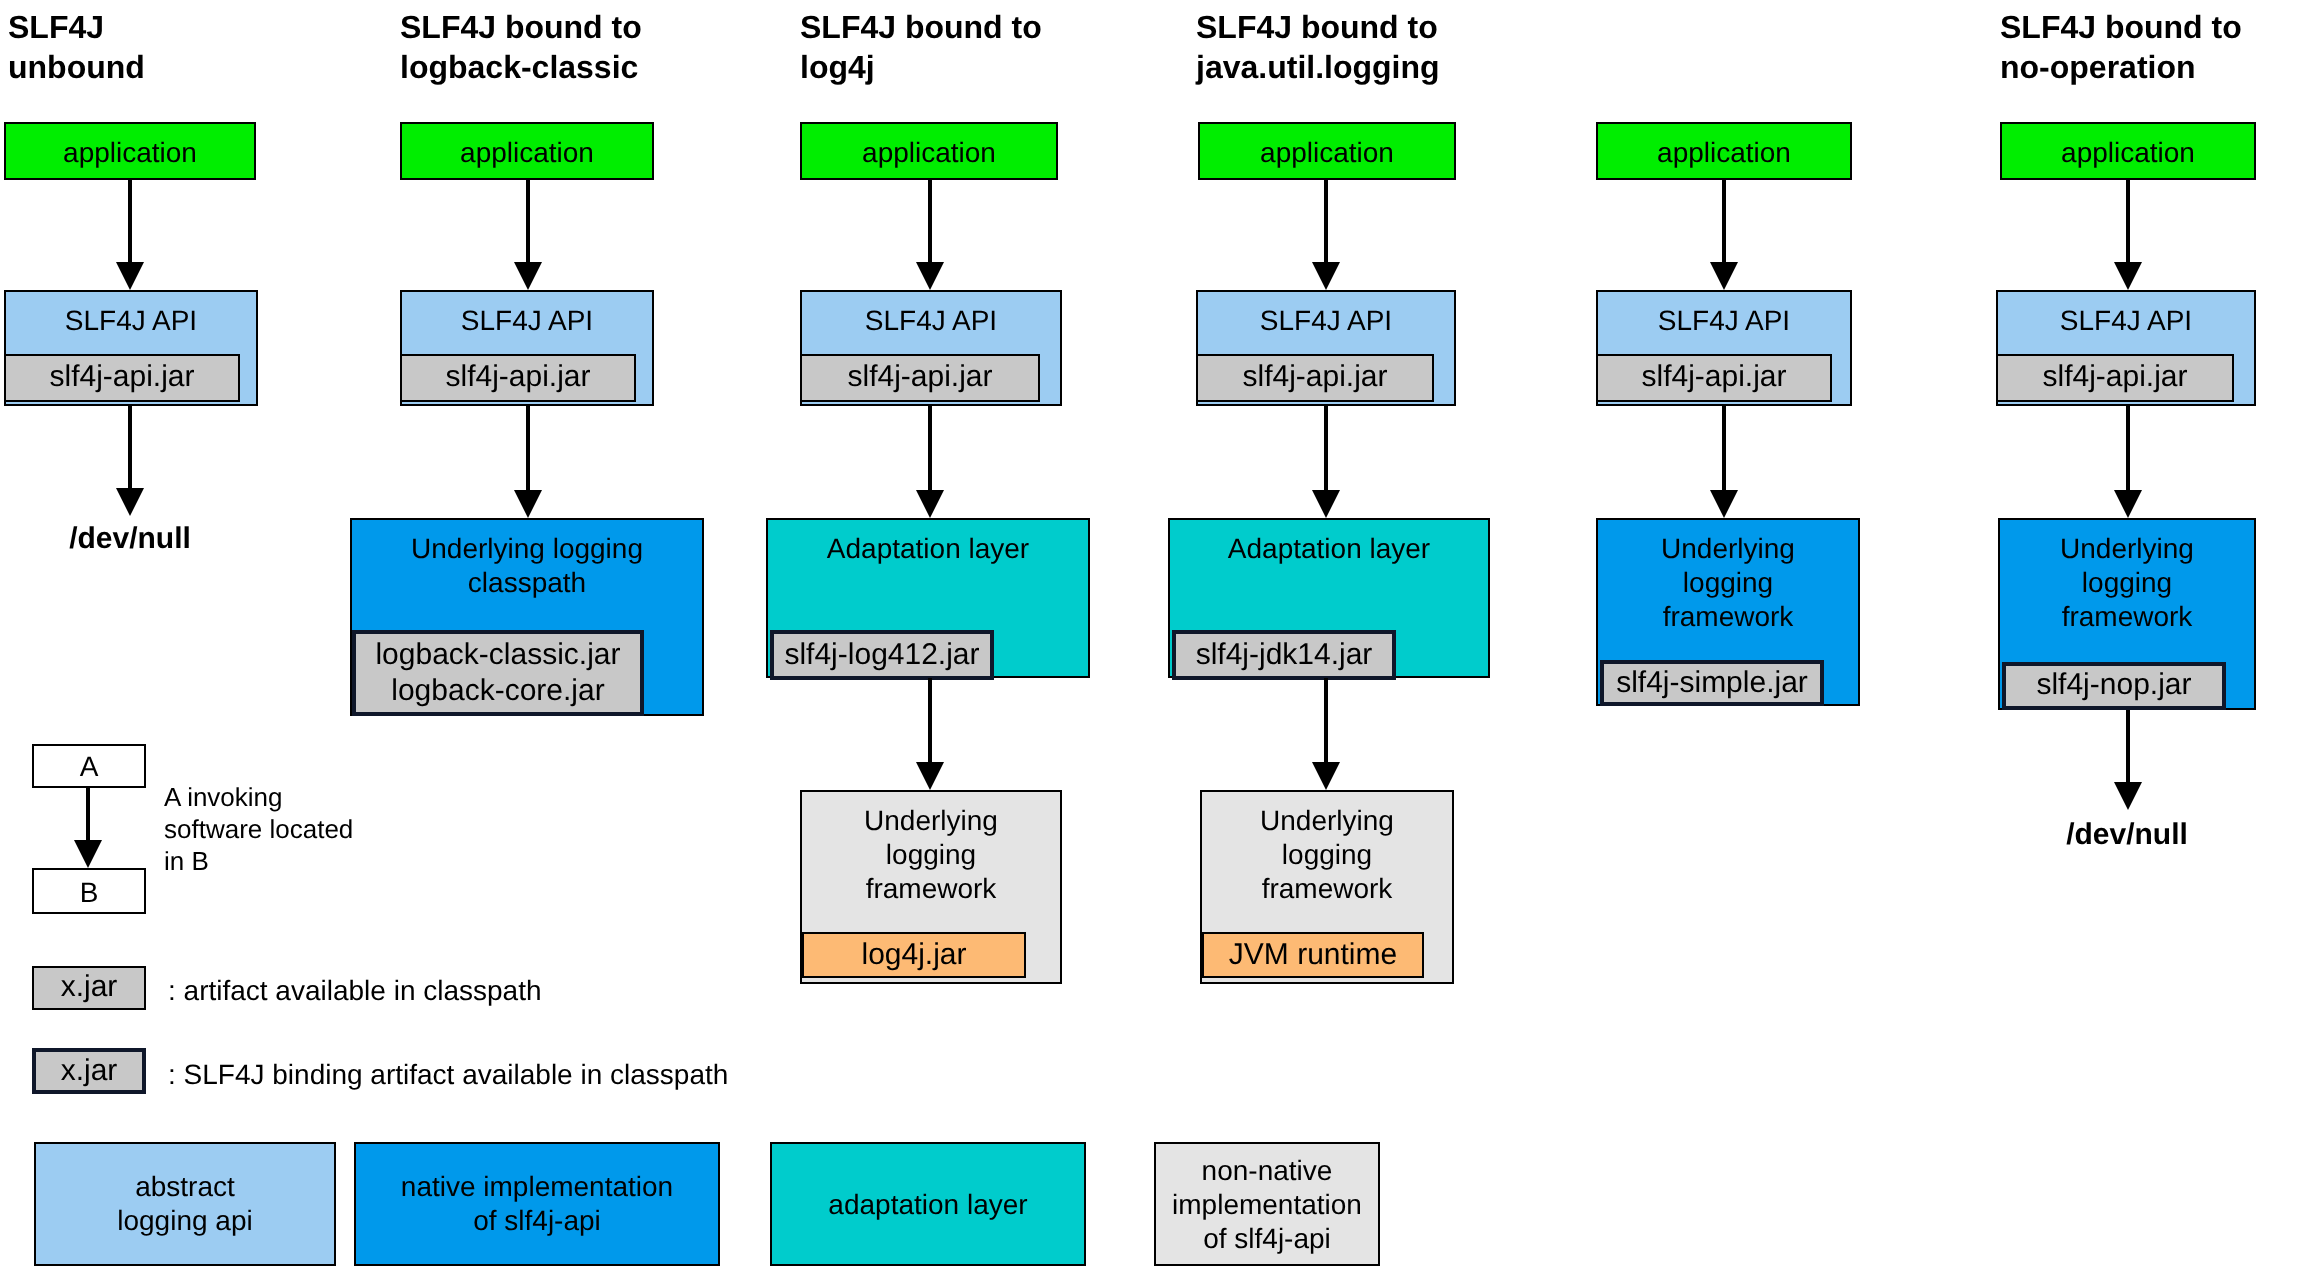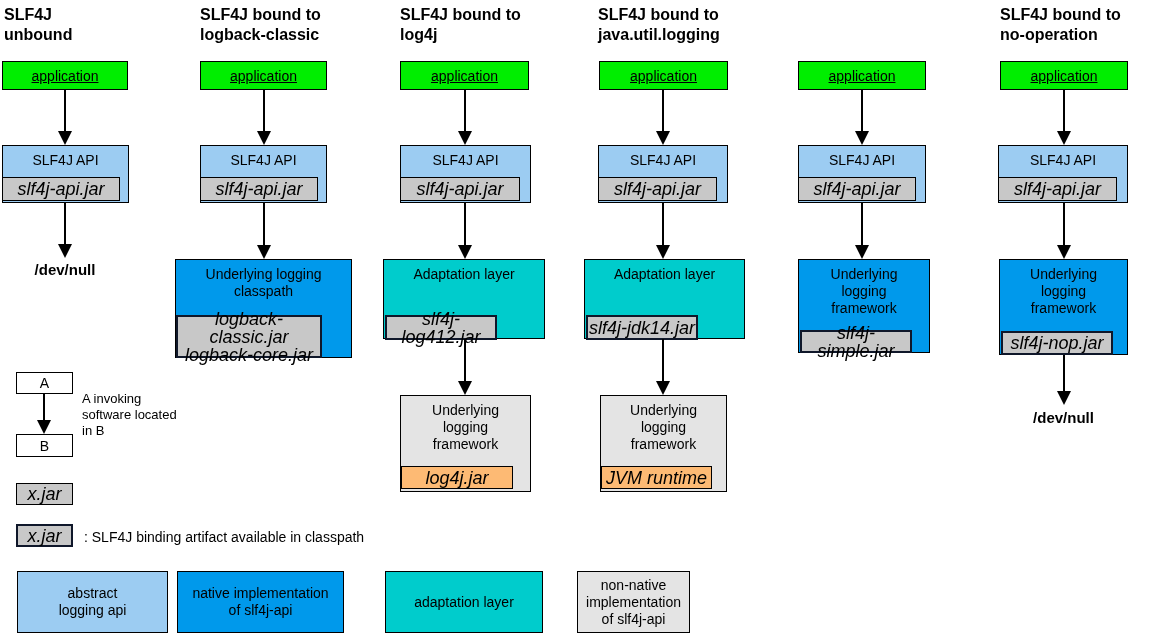--- a/index.html
+++ b/index.html
@@ -2,30 +2,30 @@
 <html><head>
 <meta charset="utf-8">
 <style>
   html,body { margin:0; padding:0; background:#fff; }
   #canvas {
     position:relative; width:1152px; height:636px; background:#fff;
     font-family:"Liberation Sans", sans-serif; color:#000; overflow:hidden;
   }
   .title { position:absolute; font-weight:bold; font-size:16px; line-height:20px; white-space:pre-line; }
   .box { position:absolute; box-sizing:border-box; border:1px solid #000; font-size:14px; text-align:center; }
-  .app  { background:#00ee00; display:flex; align-items:center; justify-content:center;text-decoration:underline; }
+  .app  { background:#00ee00; display:flex; align-items:center; justify-content:center; }
   .apibox { background:#9cccf2; }
   .bluefw { background:#0099eb; }
   .teal { background:#00cccc; }
   .grayfw { background:#e4e4e4; }
   .whitebox { background:#ffffff; display:flex; align-items:center; justify-content:center; }
   .box-label { padding-top:6px; white-space:pre-line; line-height:17px; }
   .jar {
     position:absolute; box-sizing:border-box; background:#c8c8c8; border:1px solid #000;
-    font-style:italic; font-size:18px; display:flex; align-items:center; justify-content:center;
+    font-size:15px; display:flex; align-items:center; justify-content:center;
     white-space:pre-line; line-height:18px;
   }
   .jar.binding { border:2px solid #0f172a; }
   .grayfw .jar { background:#fdba74; }
   .arrow { position:absolute; width:14px; }
   .arrow .stem { position:absolute; left:6px; top:0; bottom:11px; width:2px; background:#000; }
   .arrow .head { position:absolute; bottom:0; left:0; width:0; height:0;
                  border-left:7px solid transparent; border-right:7px solid transparent;
                  border-top:14px solid #000; }
   .sink { position:absolute; font-weight:bold; font-size:15px; text-align:center; }
@@ -234,31 +234,32 @@
   <div class="box whitebox" style="left:16px; top:434px; width:57px; height:23px;">
     <span>B</span>
   </div>
   <div class="cap" style="left:82px; top:391px;">A invoking
 software located
 in B</div>
 
   <div class="jar" style="left:16px; top:483px; width:57px; height:22px;">
     <span>x.jar</span>
   </div>
+  <div class="cap14" style="left:84px; top:487px;">: artifact available in classpath</div>
 
   <div class="jar binding" style="left:16px; top:524px; width:57px; height:23px;">
     <span>x.jar</span>
   </div>
   <div class="cap14" style="left:84px; top:529px;">: SLF4J binding artifact available in classpath</div>
 
   <div class="cat" style="left:17px; top:571px; width:151px; height:62px; background:#9cccf2;">
     <span>abstract
 logging api</span>
   </div>
-  <div class="cat" style="left:177px; top:571px; width:167px; height:62px; background:#0099eb;">
+  <div class="cat" style="left:177px; top:571px; width:183px; height:62px; background:#0099eb;">
     <span>native implementation
 of slf4j-api</span>
   </div>
   <div class="cat" style="left:385px; top:571px; width:158px; height:62px; background:#00cccc;">
     <span>adaptation layer</span>
   </div>
   <div class="cat" style="left:577px; top:571px; width:113px; height:62px; background:#e4e4e4;">
     <span>non-native
 implementation
 of slf4j-api</span>

